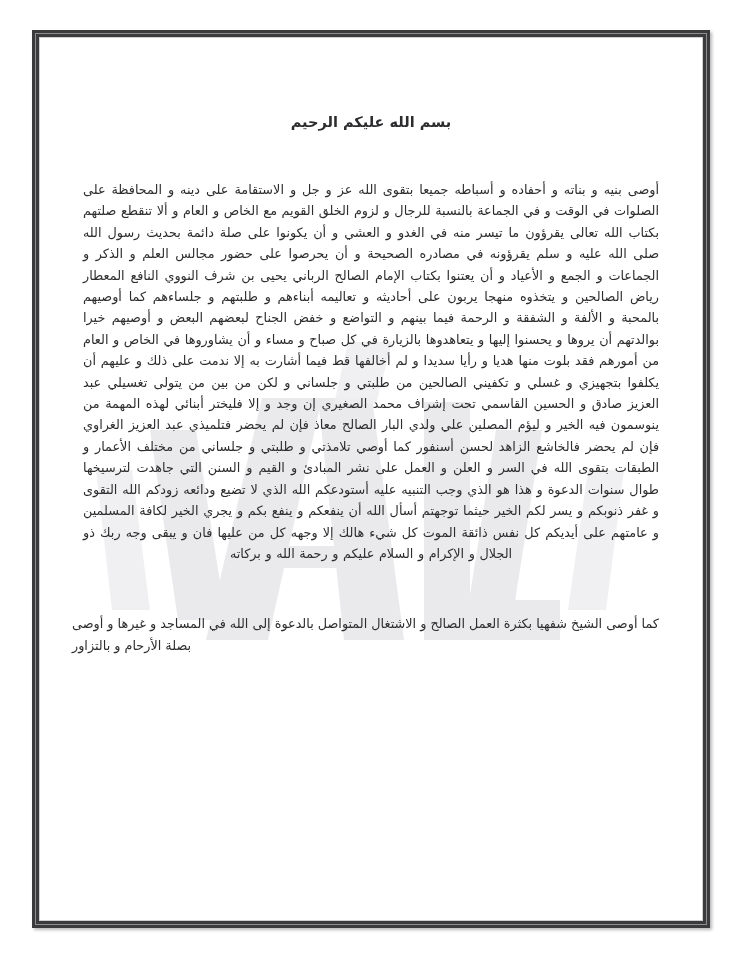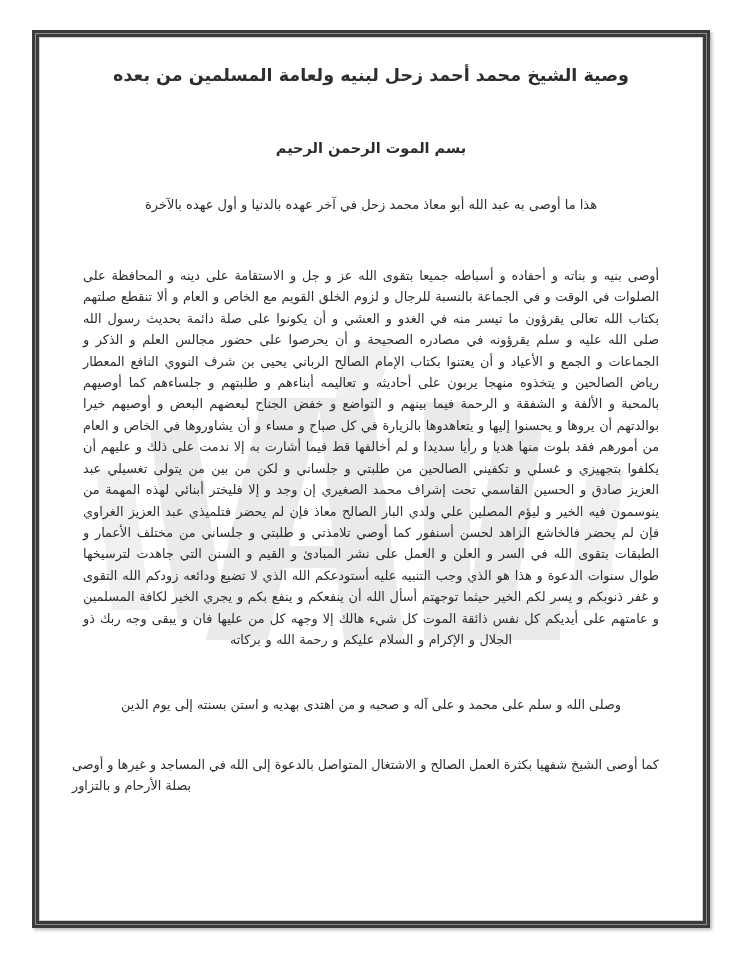--- a/index.html
+++ b/index.html
@@ -169,26 +169,23 @@
       <g fill="#eeeef1" opacity="0.9">
         <polygon points="96,470 132,470 150,610 112,610"></polygon>
         <polygon points="588,470 624,470 606,610 568,610"></polygon>
         <polygon points="348,342 392,342 376,404 334,404"></polygon>
       </g>
     </svg>
   </div>
 
   <div id="content">
 
-    <h1 class="doc-title">وصية الشيخ محمد أحمد زحل لبنيه ولعامة المسلمين من بعده</h1>
 
-    <p class="basmala">بسم الموت الرحمن الرحيم</p>
+    <p class="basmala">بسم الله عليكم الرحيم</p>
 
-    <p class="intro-line">هذا ما أوصى به عبد الله أبو معاذ محمد زحل في آخر عهده بالدنيا و أول عهده بالآخرة</p>
 
     <p class="body-paragraph">أوصى بنيه و بناته و أحفاده و أسباطه جميعا بتقوى الله عز و جل و الاستقامة على دينه و المحافظة على الصلوات في الوقت و في الجماعة بالنسبة للرجال و لزوم الخلق القويم مع الخاص و العام و ألا تنقطع صلتهم بكتاب الله تعالى يقرؤون ما تيسر منه في الغدو و العشي و أن يكونوا على صلة دائمة بحديث رسول الله صلى الله عليه و سلم يقرؤونه في مصادره الصحيحة و أن يحرصوا على حضور مجالس العلم و الذكر و الجماعات و الجمع و الأعياد و أن يعتنوا بكتاب الإمام الصالح الرباني يحيى بن شرف النووي النافع المعطار رياض الصالحين و يتخذوه منهجا يربون على أحاديثه و تعاليمه أبناءهم و طلبتهم و جلساءهم كما أوصيهم بالمحبة و الألفة و الشفقة و الرحمة فيما بينهم و التواضع و خفض الجناح لبعضهم البعض و أوصيهم خيرا بوالدتهم أن يروها و يحسنوا إليها و يتعاهدوها بالزيارة في كل صباح و مساء و أن يشاوروها في الخاص و العام من أمورهم فقد بلوت منها هديا و رأيا سديدا و لم أخالفها قط فيما أشارت به إلا ندمت على ذلك و عليهم أن يكلفوا بتجهيزي و غسلي و تكفيني الصالحين من طلبتي و جلساني و لكن من بين من يتولى تغسيلي عبد العزيز صادق و الحسين القاسمي تحت إشراف محمد الصغيري إن وجد و إلا فليختر أبنائي لهذه المهمة من ينوسمون فيه الخير و ليؤم المصلين علي ولدي البار الصالح معاذ فإن لم يحضر فتلميذي عبد العزيز الغراوي فإن لم يحضر فالخاشع الزاهد لحسن أسنفور كما أوصي تلامذتي و طلبتي و جلساني من مختلف الأعمار و الطبقات بتقوى الله في السر و العلن و العمل على نشر المبادئ و القيم و السنن التي جاهدت لترسيخها طوال سنوات الدعوة و هذا هو الذي وجب التنبيه عليه أستودعكم الله الذي لا تضيع ودائعه زودكم الله التقوى و غفر ذنوبكم و يسر لكم الخير حيثما توجهتم أسأل الله أن ينفعكم و ينفع بكم و يجري الخير لكافة المسلمين و عامتهم على أيديكم كل نفس ذائقة الموت كل شيء هالك إلا وجهه كل من عليها فان و يبقى وجه ربك ذو الجلال و الإكرام و السلام عليكم و رحمة الله و بركاته</p>
 
-    <p class="closing-line">وصلى الله و سلم على محمد و على آله و صحبه و من اهتدى بهديه و استن بسنته إلى يوم الدين</p>
 
     <p class="postscript">كما أوصى الشيخ شفهيا بكثرة العمل الصالح و الاشتغال المتواصل بالدعوة إلى الله في المساجد و غيرها و أوصى بصلة الأرحام و بالتزاور</p>
 
   </div>
 </div>
 
 </body></html>

